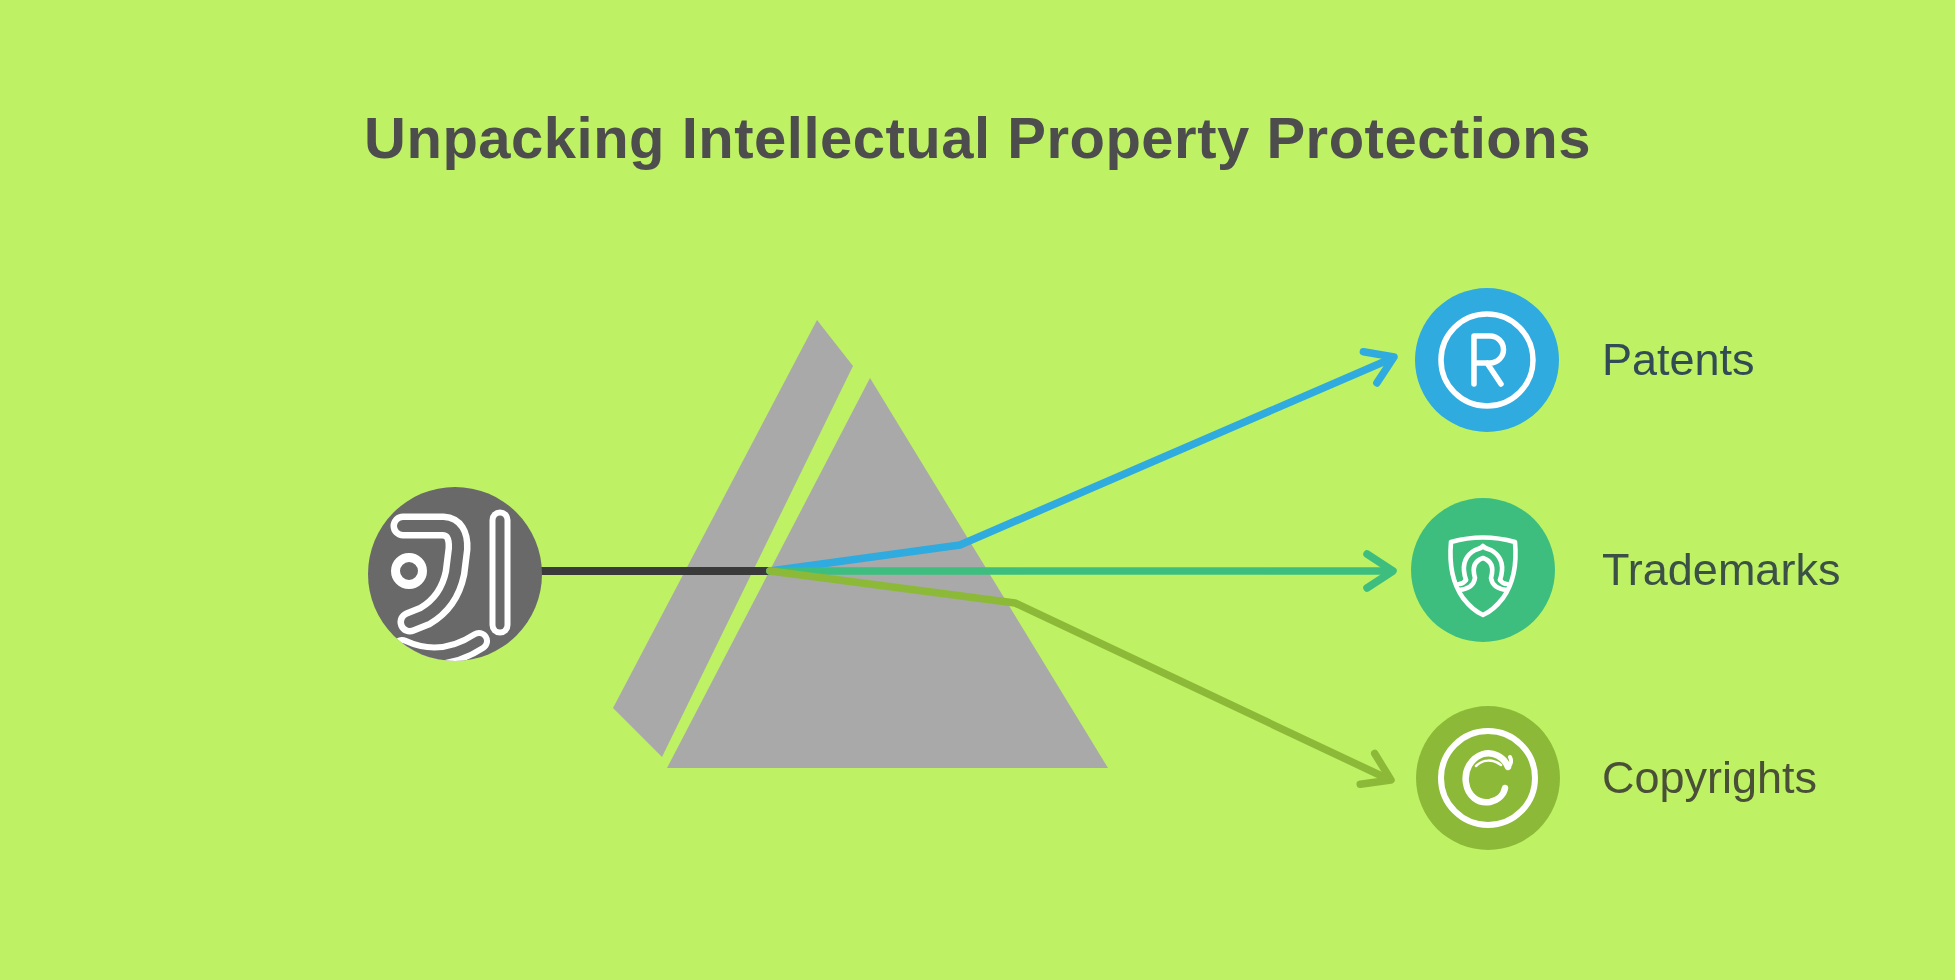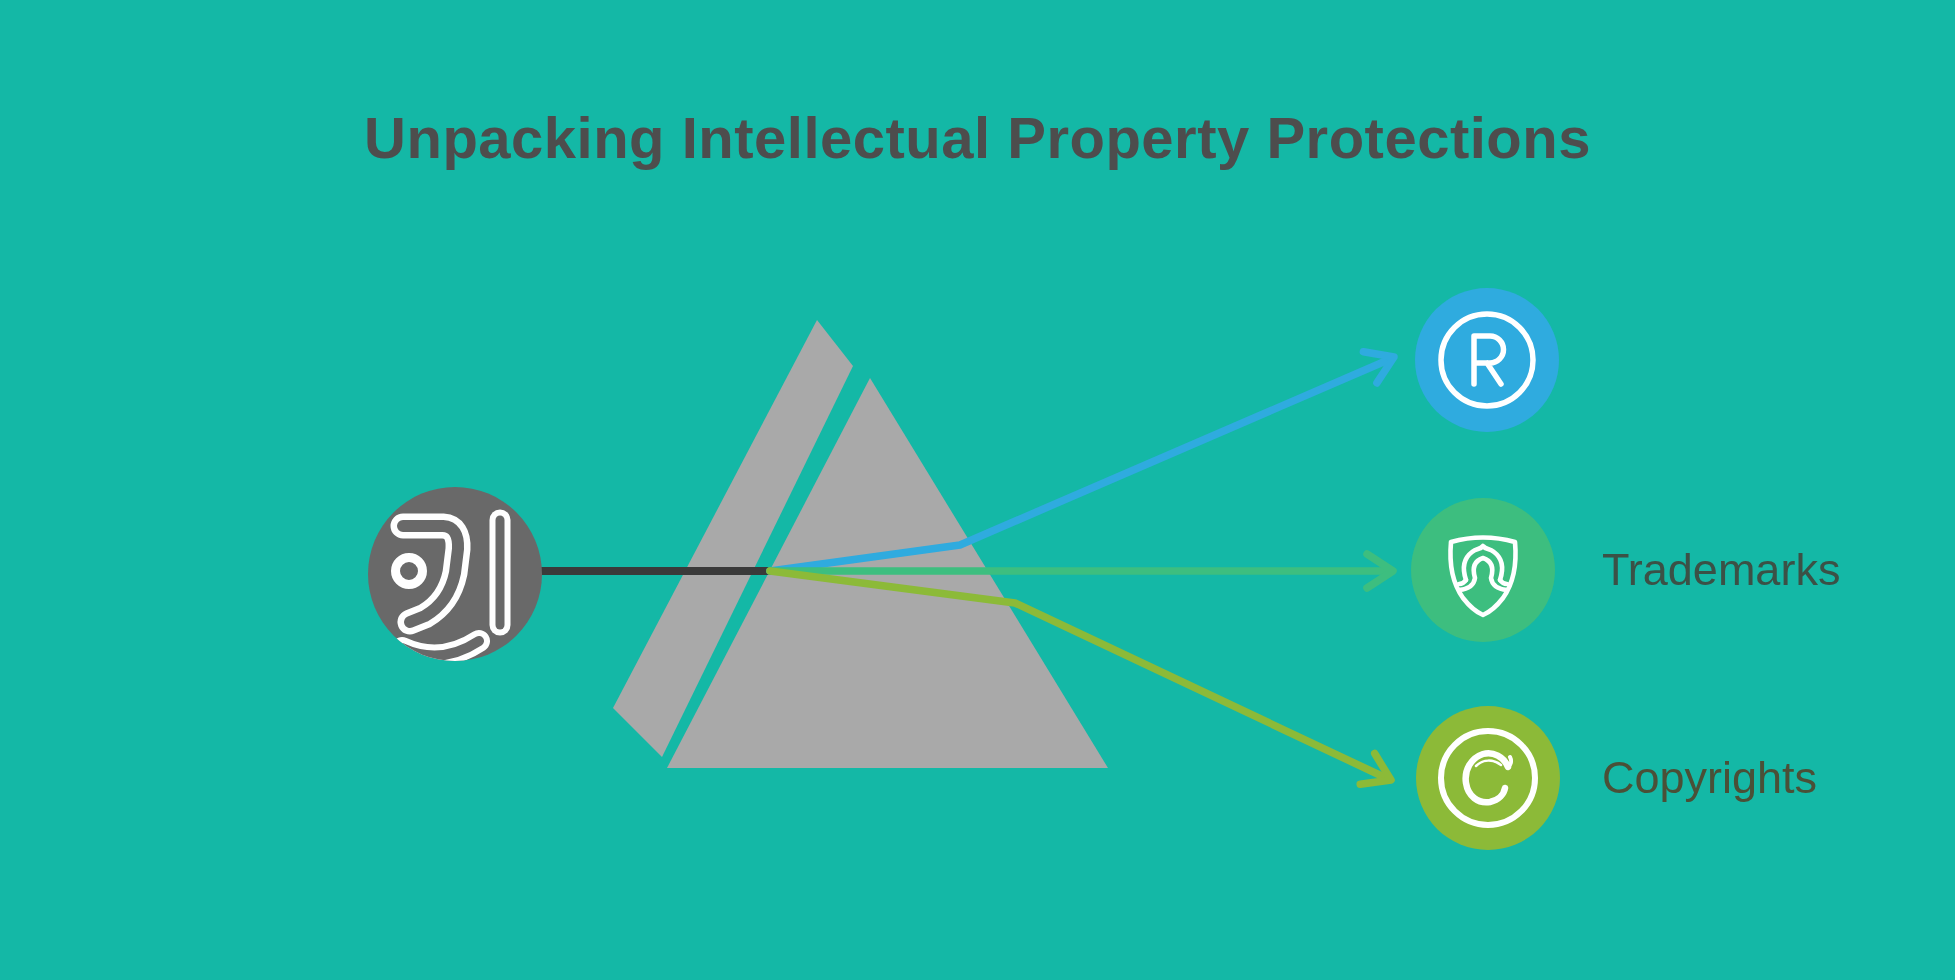--- a/index.html
+++ b/index.html
@@ -1,19 +1,19 @@
 <!DOCTYPE html>
 <html><head>
 <meta charset="utf-8">
 <style>
   html,body{margin:0;padding:0;background:#ffffff;}
   #canvas{
     position:relative;
     width:1955px;height:980px;
-    background:#14b8a6;
+    background:#bef264;
     font-family:"Liberation Sans","DejaVu Sans",sans-serif;
     overflow:hidden;
   }
   #diagram-svg{position:absolute;left:0;top:0;}
   .title{
     position:absolute;left:0;right:0;top:104px;
     text-align:center;
     font-size:58px;font-weight:bold;letter-spacing:0.5px;
   }
   .hub-label{
@@ -104,16 +104,17 @@
         <path d="M 20 -11 C 16 -21 5 -27 -5 -24 C -17 -20 -24 -8 -22 5 C -20 18 -10 26 2 24 C 11 22 16 16 17 10" stroke-width="6.5"></path>
         <path d="M 20 -11 C 23 -13 24 -17 22 -21" stroke-width="4"></path>
         <path d="M 13 -13 C 5 -19 -5 -19 -12 -12" stroke-width="2.5"></path>
       </g>
     </g>
   </svg>
 
   <div class="title" style="color: rgb(77, 77, 77);">Unpacking Intellectual Property Protections</div>
 
 
+  <div class="branch-label" id="label-patents" style="color: rgb(51, 75, 84);">Patents</div>
   <div class="branch-label" id="label-copyrights" style="color: rgb(74, 80, 55);">Copyrights</div>
   <div class="branch-label" id="label-trademarks" style="color: rgb(59, 81, 70);">Trademarks</div>
 
 </div>
 
 </body></html>

